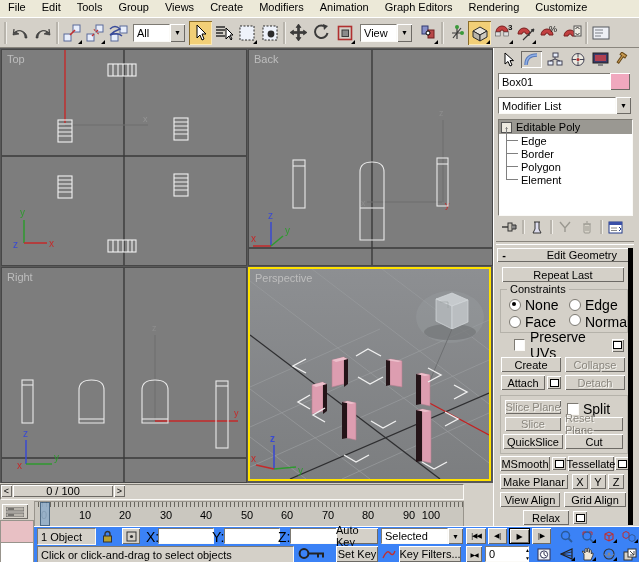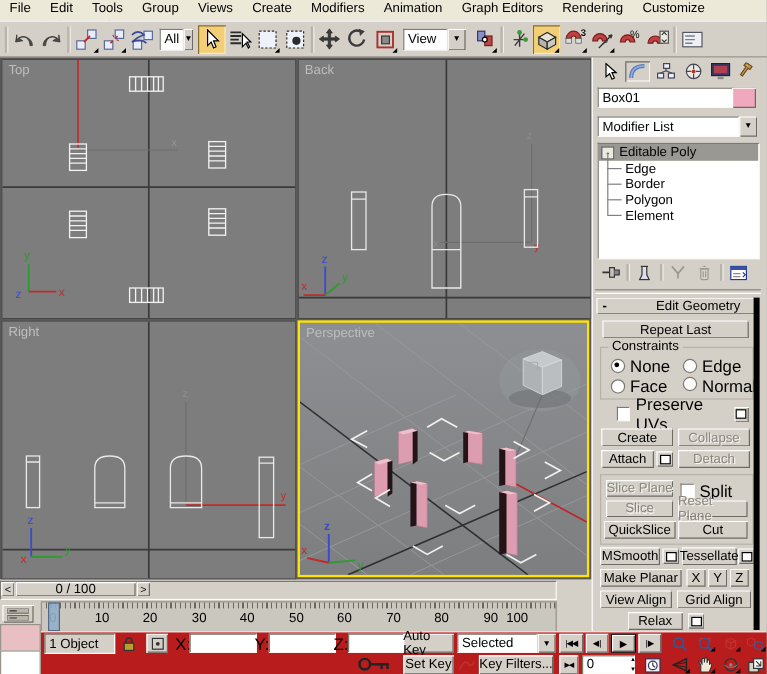--- a/index.html
+++ b/index.html
@@ -75,21 +75,21 @@
         <path d="M9,6 l1,2 m2,2 l2,1" stroke="#c03030" stroke-width="0.9"></path>
       </svg>
   </div>
   <div class="ic">
     <svg width="22" height="20" viewBox="0 0 22 20">
         <rect x="13" y="3" width="7" height="7" fill="#e8eefb" stroke="#5a6a9a"></rect>
         <rect x="4" y="11" width="7" height="7" fill="#e8eefb" stroke="#5a6a9a"></rect>
         <path d="M3,6 q5,-5 10,0 q-6,2 -10,6 q8,-3 12,1" fill="none" stroke="#384a9a" stroke-width="1.4"></path>
       </svg>
   </div>
-  <div class="drop" style="width:28px;height:18px;margin:0 4px;">
+  <div class="drop" style="width:52px;height:18px;margin:0 4px;">
     <div class="val">All</div>
     <div class="arrow">▼</div>
   </div>
   <div class="ic pressed">
     <svg width="14" height="18" viewBox="0 0 14 18">
         <path d="M3,1 L3,14 L6,11 L8,16 L10,15 L8,10 L12,10 Z" fill="#fff" stroke="#000" stroke-width="1"></path>
       </svg>
   </div>
   <div class="ic">
     <svg width="20" height="18" viewBox="0 0 20 18">
@@ -628,21 +628,21 @@
   <div class="abs btn" style="left:70px;top:444px;width:62px;height:15px;">Grid Align</div>
 
   <div class="abs btn" style="left:29px;top:462px;width:46px;height:15px;">Relax</div>
   <span class="abs mini" style="left:79px;top:463px;">
       <i></i>
     </span>
 
   <div class="abs" style="left:134px;top:200px;width:5px;height:277px;background:#000;"></div>
 </div>
 
-<div class="abs" style="left:0;top:526px;width:639px;height:36px;background:#b91c1c;border-top:1px solid #fff;box-sizing:border-box;">
+<div class="abs" style="left:0;top:526px;width:639px;height:36px;background:#3b82f6;border-top:1px solid #fff;box-sizing:border-box;">
 
   <div class="abs" style="left:0;top:-7px;width:32px;height:21px;background:#e8c0c4;border:1px solid #98948c;"></div>
   <div class="abs" style="left:0;top:15px;width:32px;height:20px;background:#fff;border:1px solid #98948c;"></div>
 
   <div class="abs sunken" style="left:37px;top:1px;width:54px;height:15px;background:#d4d0c8;display:flex;align-items:center;padding-left:3px;">
     <span>1 Object</span>
   </div>
   <div class="abs" style="left:99px;top:1px;width:16px;height:16px;display:flex;align-items:center;justify-content:center;">
     <svg width="11" height="13" viewBox="0 0 11 13">
         <path d="M3,6 V4 a2.5,2.5 0 0 1 5,0 V6" fill="none" stroke="#333" stroke-width="1.4"></path>
@@ -656,20 +656,23 @@
       </svg>
   </div>
 
   <span class="abs lbl" style="left:146px;top:2px;">X:</span>
   <div class="abs field" style="left:158px;top:1px;width:48px;height:14px;"></div>
   <span class="abs lbl" style="left:212px;top:2px;">Y:</span>
   <div class="abs field" style="left:224px;top:1px;width:48px;height:14px;"></div>
   <span class="abs lbl" style="left:278px;top:2px;">Z:</span>
   <div class="abs field" style="left:290px;top:1px;width:40px;height:14px;"></div>
 
+  <div class="abs sunken" style="left:37px;top:19px;width:252px;height:15px;background:#d4d0c8;display:flex;align-items:center;padding-left:3px;">
+    <span>Click or click-and-drag to select objects</span>
+  </div>
   <div class="abs" style="left:295px;top:18px;width:34px;height:17px;display:flex;align-items:center;justify-content:center;">
     <svg width="28" height="13" viewBox="0 0 28 13">
         <circle cx="6" cy="6.5" r="4.4" fill="none" stroke="#222" stroke-width="2"></circle>
         <path d="M10,6.5 h16 M20,6.5 v4 M25,6.5 v4" stroke="#222" stroke-width="2"></path>
       </svg>
   </div>
 
   <div class="abs btn" style="left:336px;top:1px;width:42px;height:16px;">Auto Key</div>
   <div class="abs drop" style="left:381px;top:1px;width:82px;height:16px;">
     <div class="val">Selected</div>

